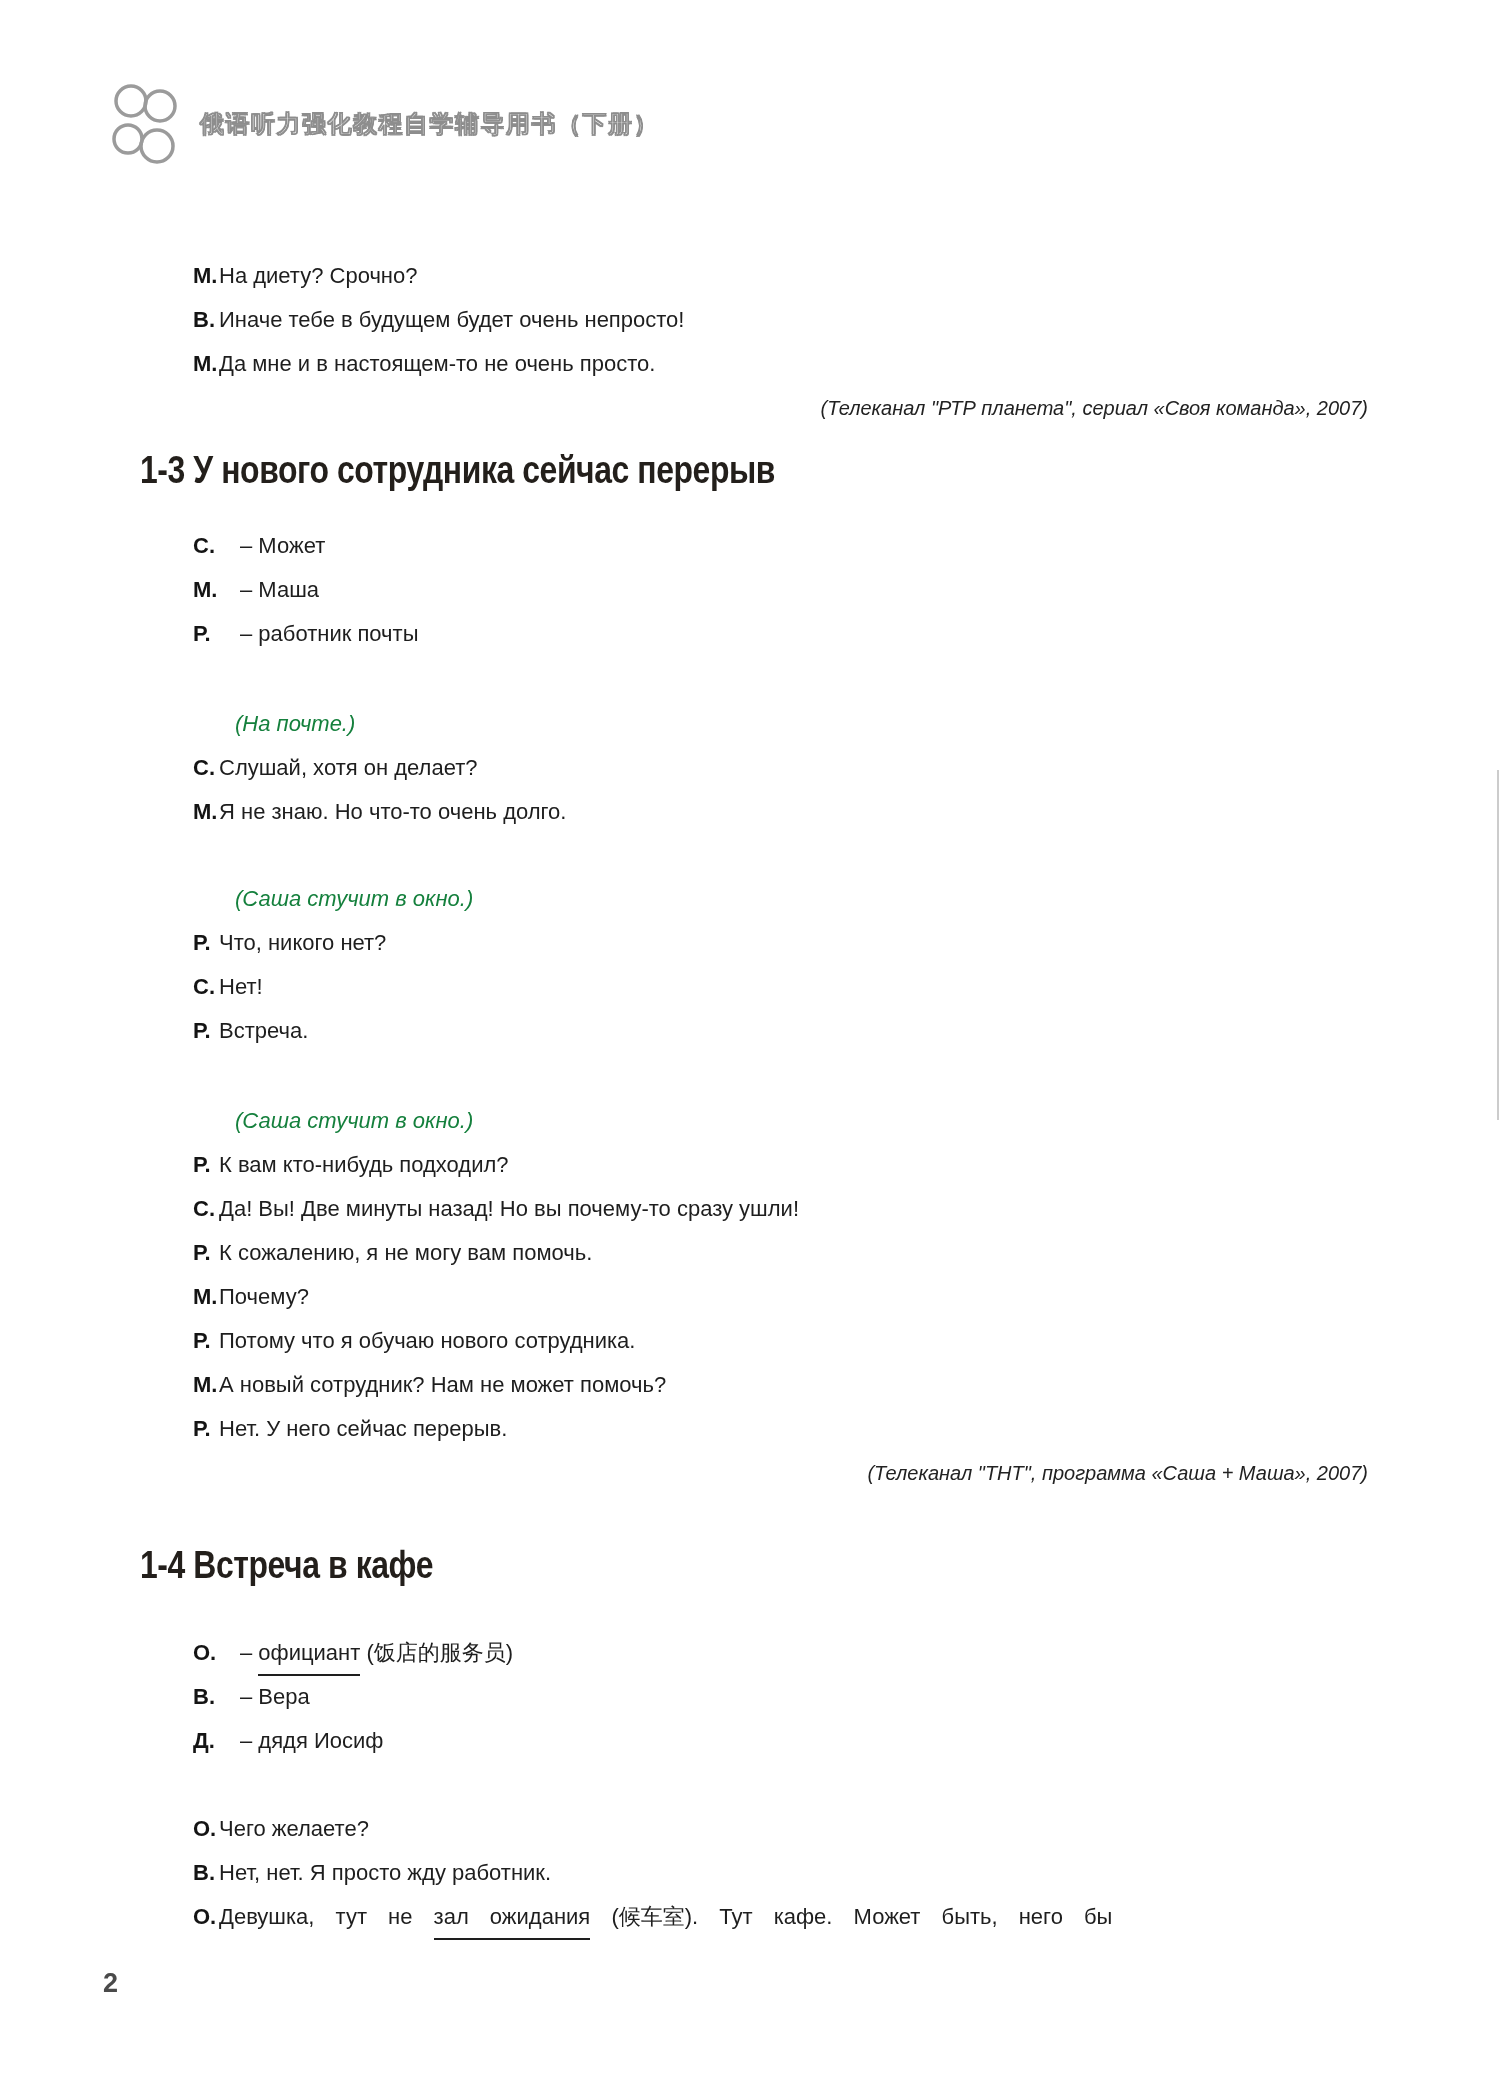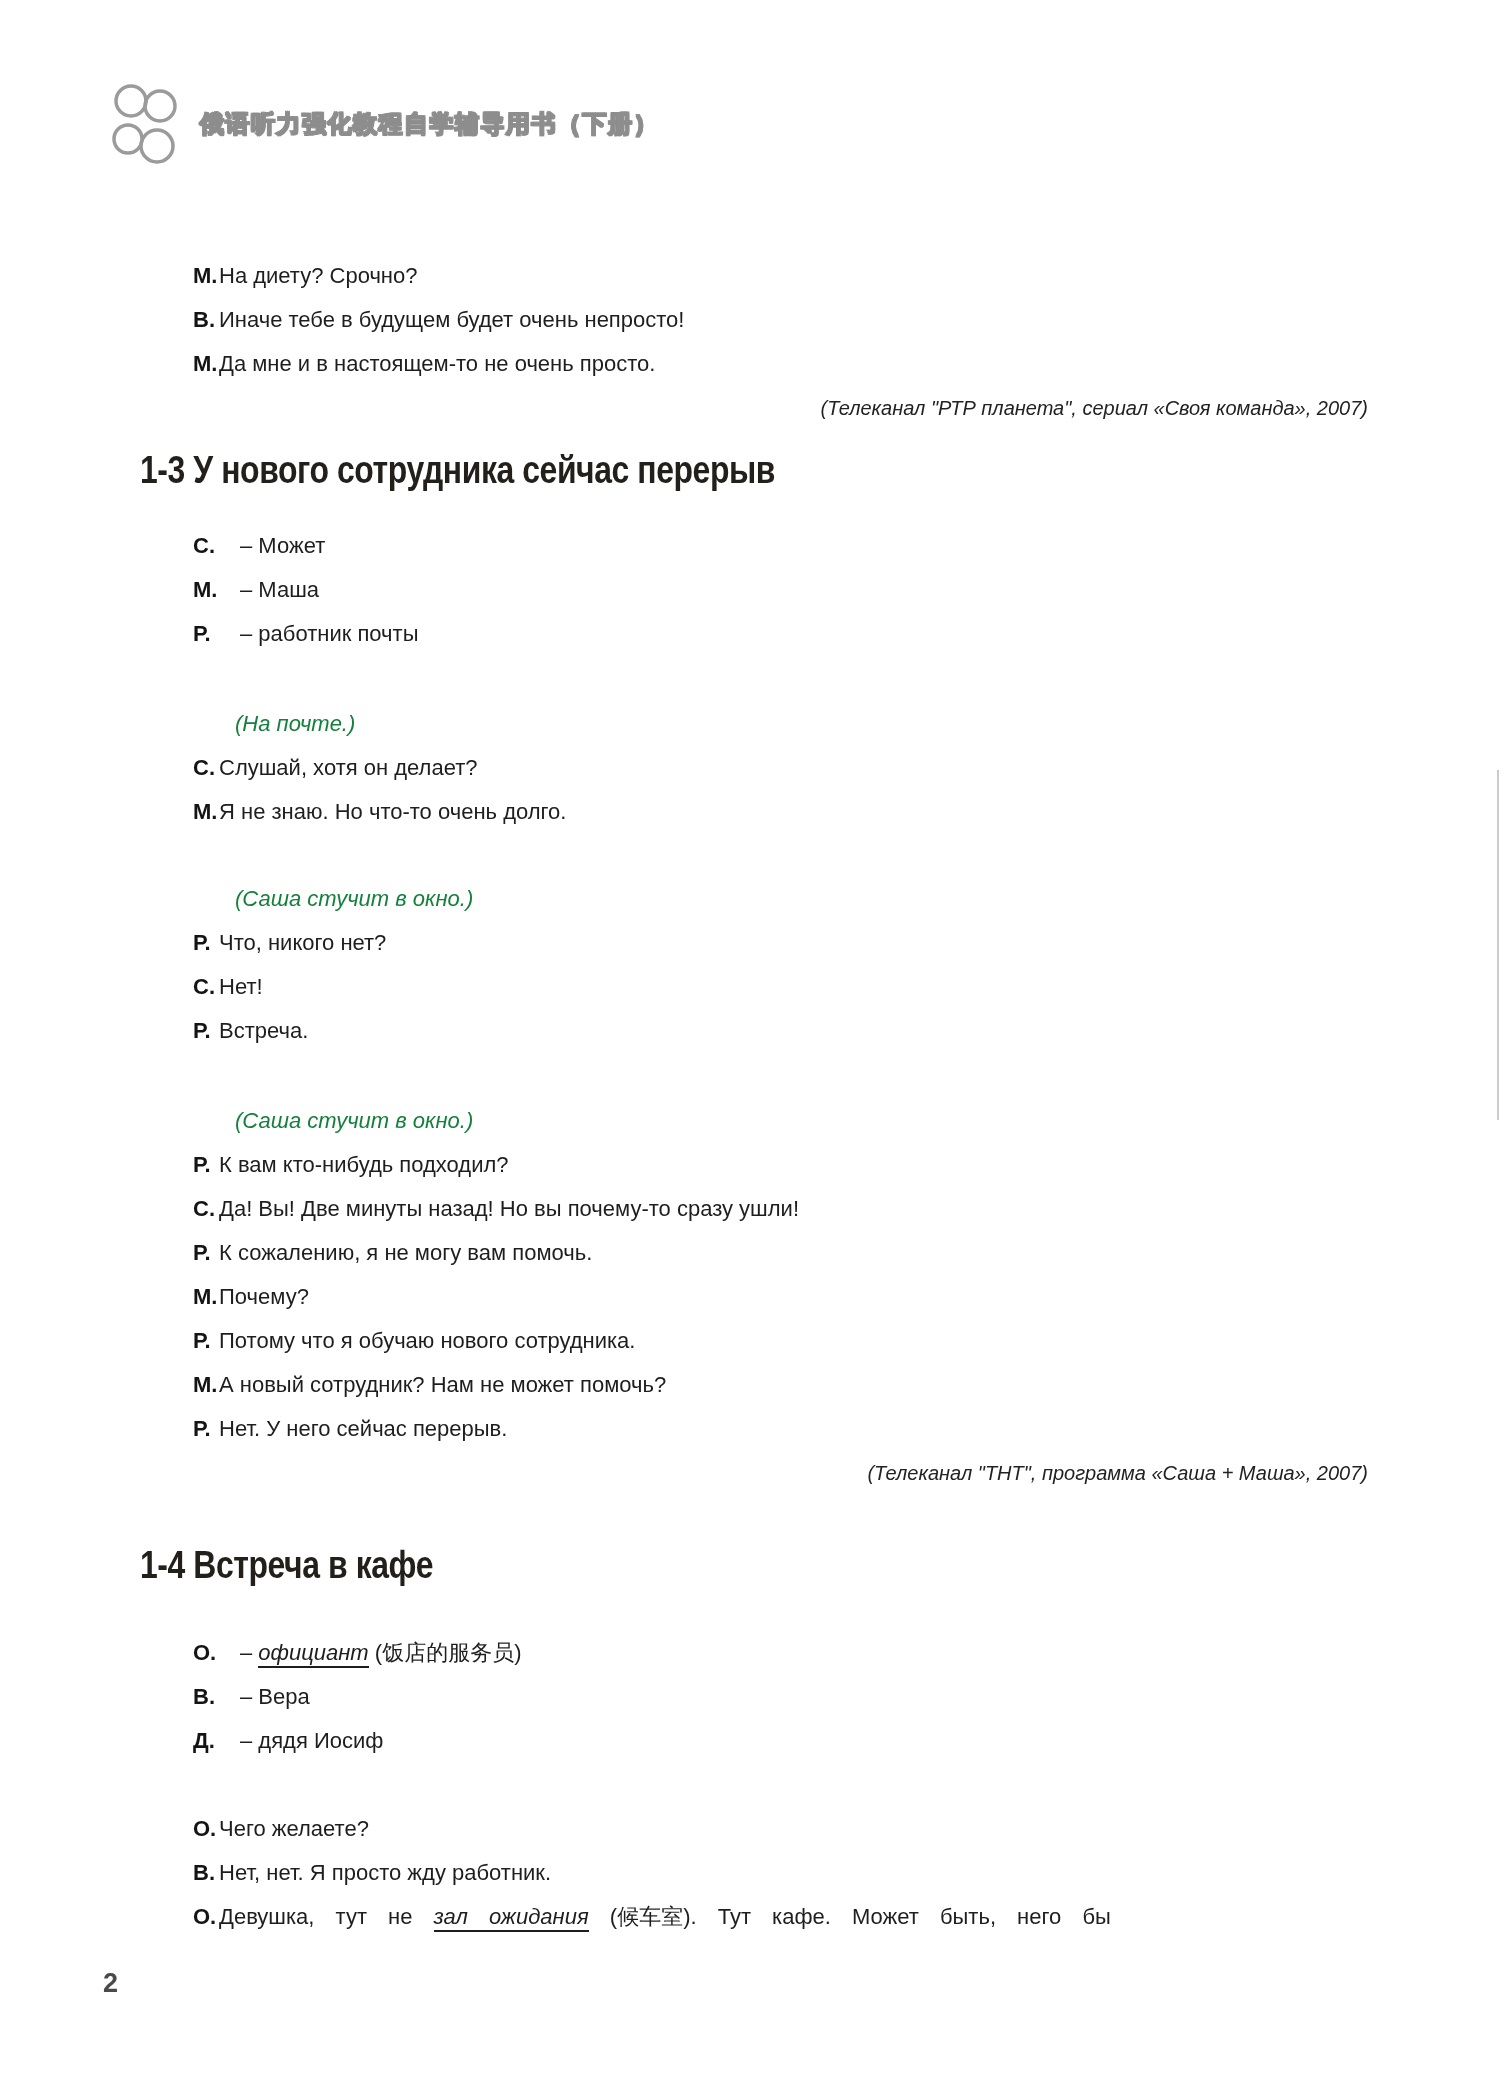--- a/index.html
+++ b/index.html
@@ -11,21 +11,21 @@
     position:relative;
     overflow:hidden;
   }
   
   .page-header{
     position:absolute;top:82px;left:108px;
     display:flex;align-items:center;gap:18px;
   }
   .logo{width:74px;height:84px;flex:0 0 auto;}
   .book-title{
-    font-size:24px;font-weight:bold;letter-spacing:1.5px;
+    font-size:24px;font-weight:normal;letter-spacing:1.5px;
     color:#ffffff;
     -webkit-text-stroke:1.3px #8d8d8d;
     text-shadow:
       -1px -1px 0 #8d8d8d, 1px -1px 0 #8d8d8d,
       -1px  1px 0 #8d8d8d, 1px  1px 0 #8d8d8d;
     white-space:nowrap;
   }
   
   .content{
     position:absolute;left:140px;top:254px;width:1228px;
@@ -45,21 +45,21 @@
     font-style:italic;font-size:20px;line-height:44px;
     text-align:right;color:#222;
   }
   .heading{
     font-size:38px;font-weight:bold;line-height:48px;
     color:#231f1b;letter-spacing:-0.5px;
     transform:scaleX(0.84);transform-origin:0 50%;
     white-space:nowrap;
   }
   .ul{
-    border-bottom:2px solid #1e1e1e;padding-bottom:1px;font-style:italic;
+    border-bottom:2px solid #1e1e1e;padding-bottom:9px;
   }
   .justified{word-spacing:15px;}
   
   .mt16{margin-top:16px;}
   .mt30{margin-top:30px;}
   .mt42{margin-top:42px;}
   .mt43{margin-top:43px;}
   .mt44{margin-top:44px;}
   .mt46{margin-top:46px;}
   

